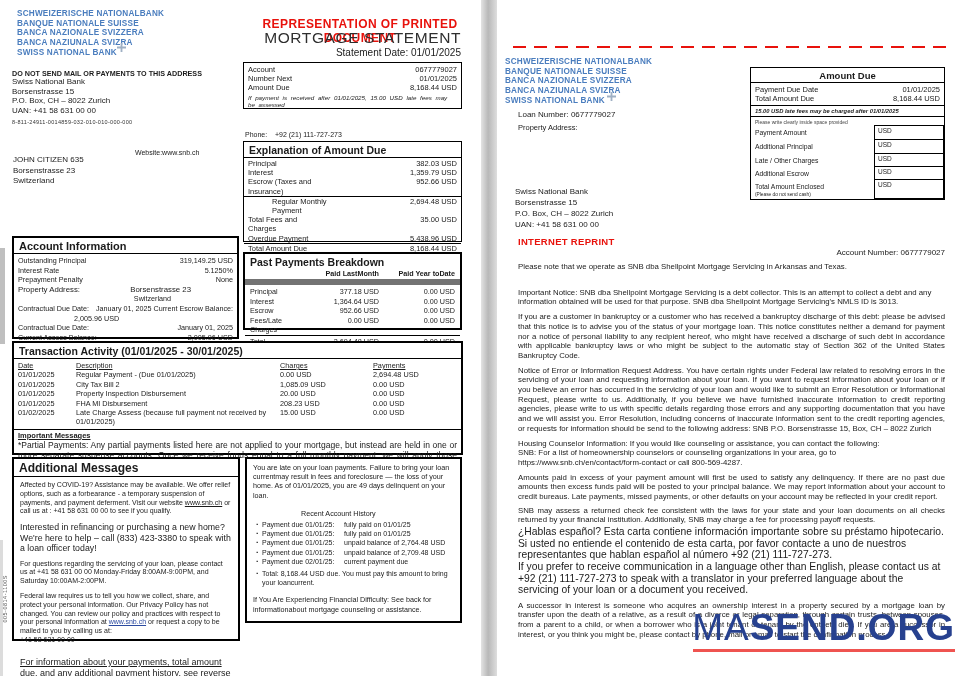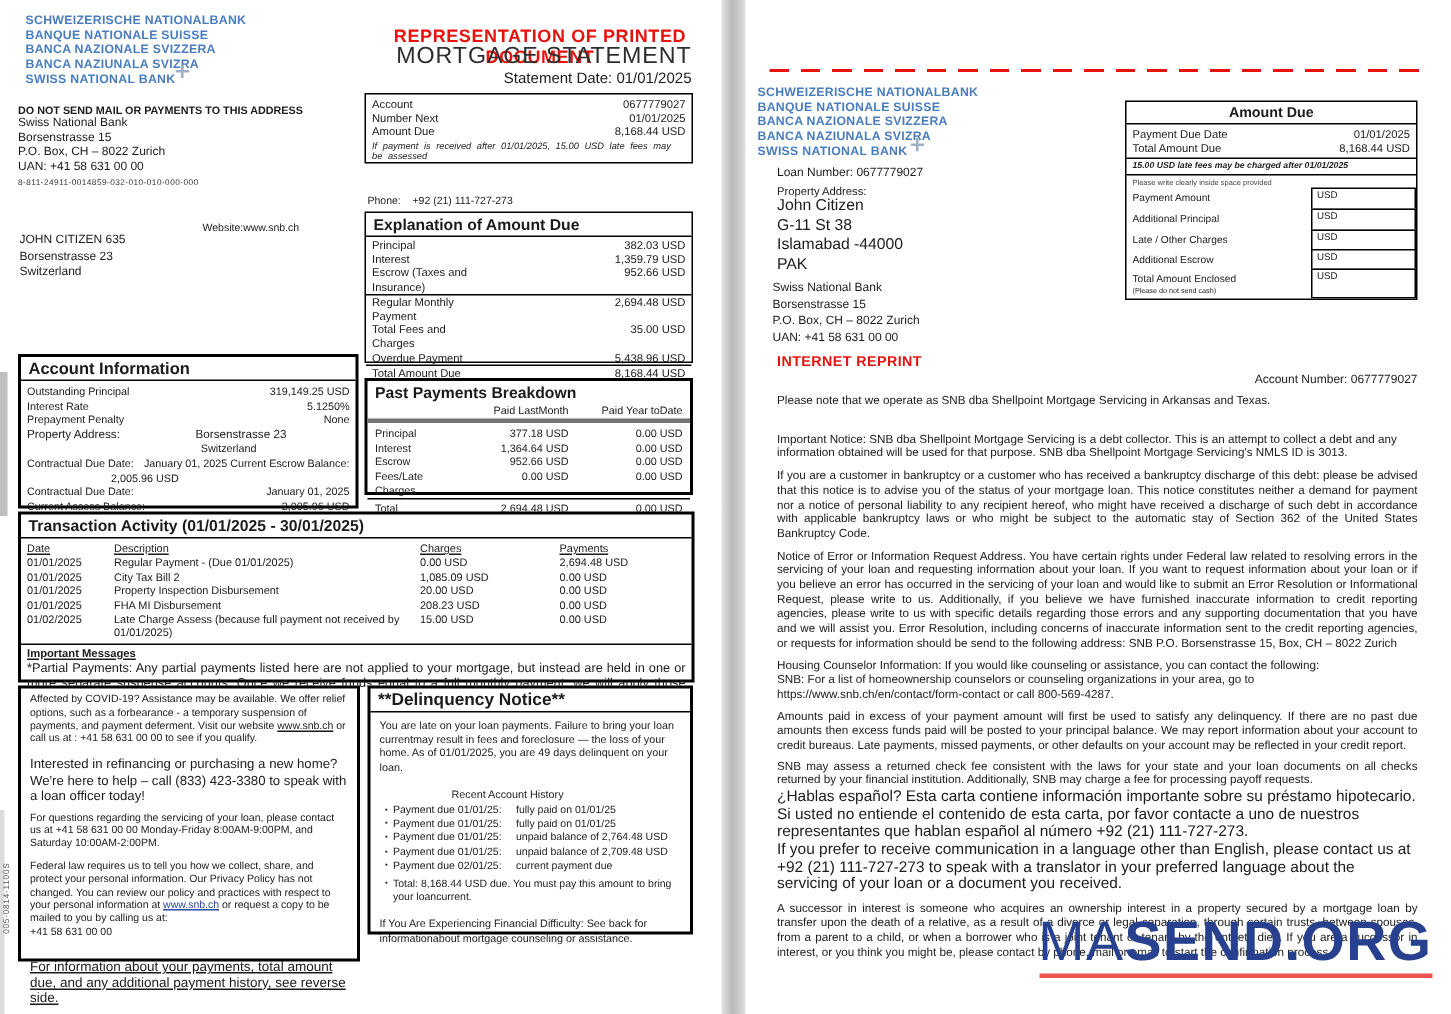--- a/index.html
+++ b/index.html
@@ -106,21 +106,21 @@
         </div>
       <div class="kv">
           <span class="lbl">Interest</span>
           <span class="val">1,359.79 USD</span>
         </div>
       <div class="kv">
           <span class="lbl" style="width:72px;">Escrow (Taxes and Insurance)</span>
           <span class="val">952.66 USD</span>
         </div>
       <div class="kv bt">
-          <span class="lbl" style="width:72px;">Regular Monthly Payment</span>
+          <span class="lbl" style="width:72px;margin-left:24px;">Regular Monthly Payment</span>
           <span class="val">2,694.48 USD</span>
         </div>
       <div class="kv">
           <span class="lbl" style="width:72px;">Total Fees and Charges</span>
           <span class="val">35.00 USD</span>
         </div>
       <div class="kv">
           <span class="lbl">Overdue Payment</span>
           <span class="val">5,438.96 USD</span>
         </div>
@@ -176,21 +176,21 @@
         </div>
       <div class="ai-row">
           <span>Current Assess Balance:</span>
           <span>2,005.96 USD</span>
         </div>
     </div>
   </div>
 
   <div class="bbox" style="left:243px;top:252px;width:219px;height:78px;">
     <div class="boxtitle" style="border-bottom:none;">Past Payments Breakdown</div>
-    <div class="pp-grid" style="border-bottom:3px solid #737373;padding-bottom:1px;">
+    <div class="pp-grid" style="border-bottom:6px solid #737373;padding-bottom:1px;font-weight:bold;">
       <span></span>
       <span class="c2">Paid LastMonth</span>
       <span class="c3">Paid Year toDate</span>
     </div>
     <div class="pp-grid" style="padding-top:2px;">
       <span>Principal</span>
         <span class="c2">377.18 USD</span>
         <span class="c3">0.00 USD</span>
       <span>Interest</span>
         <span class="c2">1,364.64 USD</span>
@@ -239,36 +239,36 @@
         <span>15.00 USD</span>
         <span>0.00 USD</span>
     </div>
     <div class="bt2" style="margin-top:2px;padding:1px 4px 0;">
       <div class="underl" style="font-size:7.5px;font-weight:bold;">Important Messages</div>
       <div class="just" style="font-size:8.5px;line-height:10.2px;">*Partial Payments: Any partial payments listed here are not applied to your mortgage, but instead are held in one or more separate suspense accounts. Once we receive funds equal to a full monthly payment, we will apply those funds to your mortgage.</div>
     </div>
   </div>
 
   <div class="bbox" style="left:12px;top:457px;width:228px;height:184px;">
+    <div class="boxtitle" style="font-size:12px;">Additional Messages</div>
     <div style="padding:4px 6px 0;">
       <div style="font-size:7px;line-height:8.8px;margin-bottom:6px;">
         <span>Affected by COVID-19? Assistance may be available. We offer relief options, such as a forbearance - a temporary suspension of payments, and payment deferment. Visit our website </span><span class="plainlink">www.snb.ch</span><span> or call us at : +41 58 631 00 00 to see if you qualify.</span>
       </div>
       <div style="font-size:8.8px;line-height:10.5px;margin-bottom:6px;">Interested in refinancing or purchasing a new home? We're here to help – call (833) 423-3380 to speak with a loan officer today!</div>
       <div style="font-size:7px;line-height:8.8px;margin-bottom:6px;">For questions regarding the servicing of your loan, please contact us at +41 58 631 00 00 Monday-Friday 8:00AM-9:00PM, and Saturday 10:00AM-2:00PM.</div>
       <div style="font-size:7px;line-height:8.8px;margin-bottom:12px;">
         <span>Federal law requires us to tell you how we collect, share, and protect your personal information. Our Privacy Policy has not changed. You can review our policy and practices with respect to your personal information at </span><span class="doclink">www.snb.ch</span><span> or request a copy to be mailed to you by calling us at:</span>
         <span style="display:block;">+41 58 631 00 00</span>
       </div>
       <div class="underl" style="font-size:9px;line-height:10.8px;">For information about your payments, total amount due, and any additional payment history, see reverse side.</div>
     </div>
   </div>
 
   <div class="bbox" style="left:245px;top:457px;width:217px;height:166px;">
-    <div class="boxtitle" style="font-size:11.5px;">**Delinquency Notice**</div>
     <div style="padding:4px 6px 0;font-size:7.2px;line-height:9.2px;">
       <div>You are late on your loan payments. Failure to bring your loan currentmay result in fees and foreclosure — the loss of your home. As of 01/01/2025, you are 49 days delinquent on your loan.</div>
       <div style="margin-top:9px;padding-left:48px;">Recent Account History</div>
       <div style="margin-top:2px;">
         <div class="bullet-row">
             <span class="bdot">▪</span>
             <span class="blbl">Payment due 01/01/25:</span>
             <span>fully paid on 01/01/25</span>
           </div>
         <div class="bullet-row">
@@ -356,26 +356,20 @@
       <span class="ulbl">
         <span>Total Amount Enclosed</span>
         <span style="display:block;font-size:4.8px;">(Please do not send cash)</span>
       </span>
       <span class="usdbox">USD</span>
     </div>
   </div>
 
   <div class="abs" style="left:21px;top:110px;font-size:8px;">Loan Number: 0677779027</div>
   <div class="abs" style="left:21px;top:123px;font-size:7.5px;">Property Address:</div>
-  <div class="abs" style="left:21px;top:131px;font-size:10.5px;line-height:13px;">
-    <div>John Citizen</div>
-    <div>G-11 St 38</div>
-    <div>Islamabad -44000</div>
-    <div>PAK</div>
-  </div>
   <div class="abs" style="left:18px;top:186px;font-size:8px;line-height:11px;">
     <div>Swiss National Bank</div>
     <div>Borsenstrasse 15</div>
     <div>P.O. Box, CH – 8022 Zurich</div>
     <div>UAN: +41 58 631 00 00</div>
   </div>
 
   <div class="abs red" style="left:21px;top:236px;font-size:9.5px;font-weight:bold;letter-spacing:.3px;">INTERNET REPRINT</div>
   <div class="abs" style="right:22px;top:248px;font-size:8px;">
     <span>Account Number:</span>

